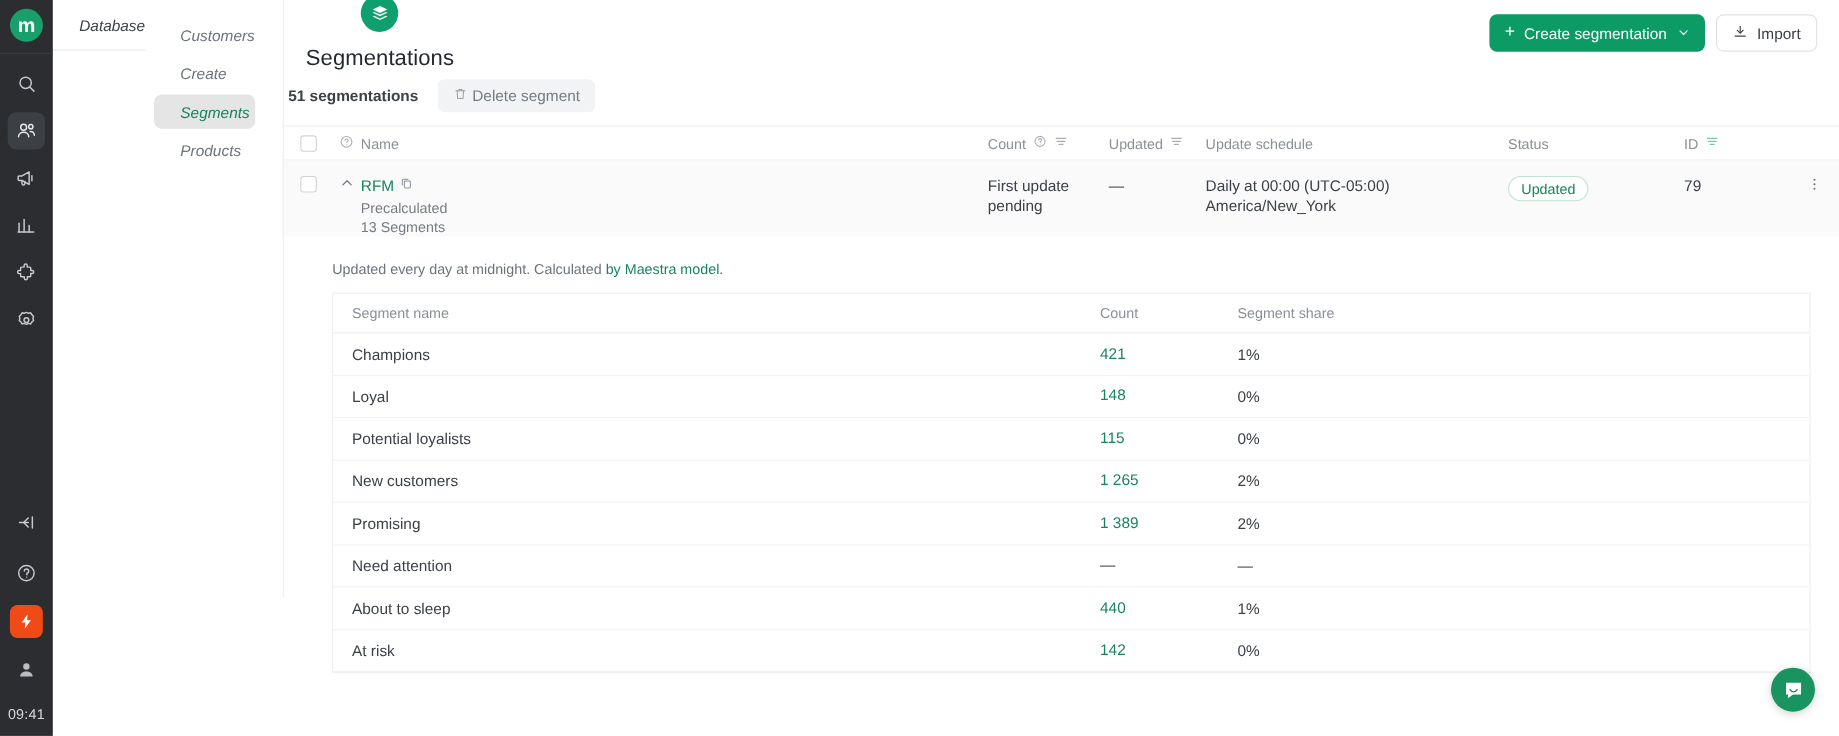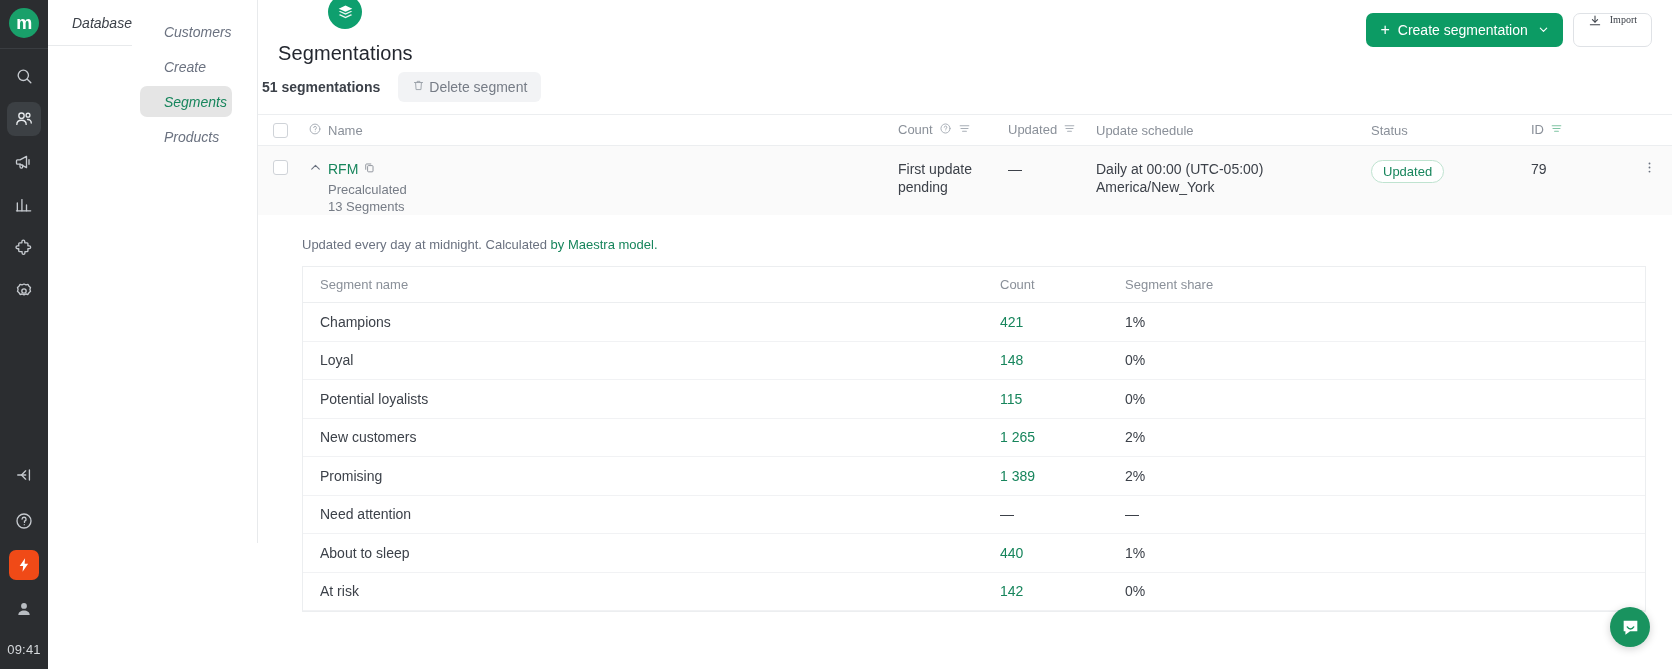--- a/index.html
+++ b/index.html
@@ -79,22 +79,22 @@
   }
   .page-title { font-size: 20px; color: #23272f; font-weight: 400; letter-spacing: .1px; }
   .topbar-actions { margin-left: auto; display: flex; align-items: center; gap: 10px; }
   .btn-primary {
     height: 34px; background: #0c9b64; color: #fff; border: none; border-radius: 7px;
     display: flex; align-items: center; gap: 8px; padding: 0 14px;
     font-size: 14px; font-family: inherit; cursor: pointer;
   }
   .btn-secondary {
     height: 34px; background: #fff; color: #3c4149; border: 1px solid #dfe2e6; border-radius: 7px;
-    display: flex; gap: 8px; padding: 0 14px;
-    font-size: 10px; font-family: Liberation Serif, serif; cursor: pointer;
+    display: flex; align-items: center; gap: 8px; padding: 0 14px;
+    font-size: 14px; font-family: Liberation Sans, sans-serif; cursor: pointer;
   }
 
   .subbar { display: flex; align-items: center; gap: 18px; padding: 12px 20px 12px 0; margin-left: 0; }
   .sub-count { font-size: 14px; color: #3c4149; padding-left: 0; }
   .btn-ghost {
     height: 30px; background: #f2f3f5; color: #767c86; border: none; border-radius: 6px;
     display: flex; align-items: center; gap: 4px; padding: 0 14px;
     font-size: 14px; font-family: inherit; cursor: pointer;
   }
 
@@ -112,21 +112,21 @@
   .c-check { width: 44px; min-width: 44px; display: flex; justify-content: center; }
   .c-help  { width: 26px; min-width: 26px; display: flex; justify-content: center; }
   .c-name  { flex: 1; }
   .c-count { width: 110px; min-width: 110px; }
   .c-upd   { width: 88px; min-width: 88px; }
   .c-sched { width: 275px; min-width: 275px; }
   .c-status{ width: 160px; min-width: 160px; }
   .c-id    { width: 95px; min-width: 95px; }
   .c-kebab { width: 46px; min-width: 46px; display: flex; justify-content: center; }
 
-  .hdr-cell { display: flex; align-items: flex-start; gap: 6px; }
+  .hdr-cell { display: flex; align-items: flex-end; gap: 6px; }
 
   .ckbox {
     width: 15px; height: 15px; border: 1px solid #cfd3d8; border-radius: 3px; background: #fff;
     cursor: pointer;
   }
   .chev { cursor: pointer; color: #6b7280; }
   .name-link { color: #17855c; font-size: 14px; cursor: pointer; }
   .name-row { display: flex; align-items: center; gap: 5px; }
   .name-sub { font-size: 13px; color: #767c86; margin-top: 3px; line-height: 17px; }
   .cell-txt { font-size: 14px; color: #3c4149; line-height: 18px; }

